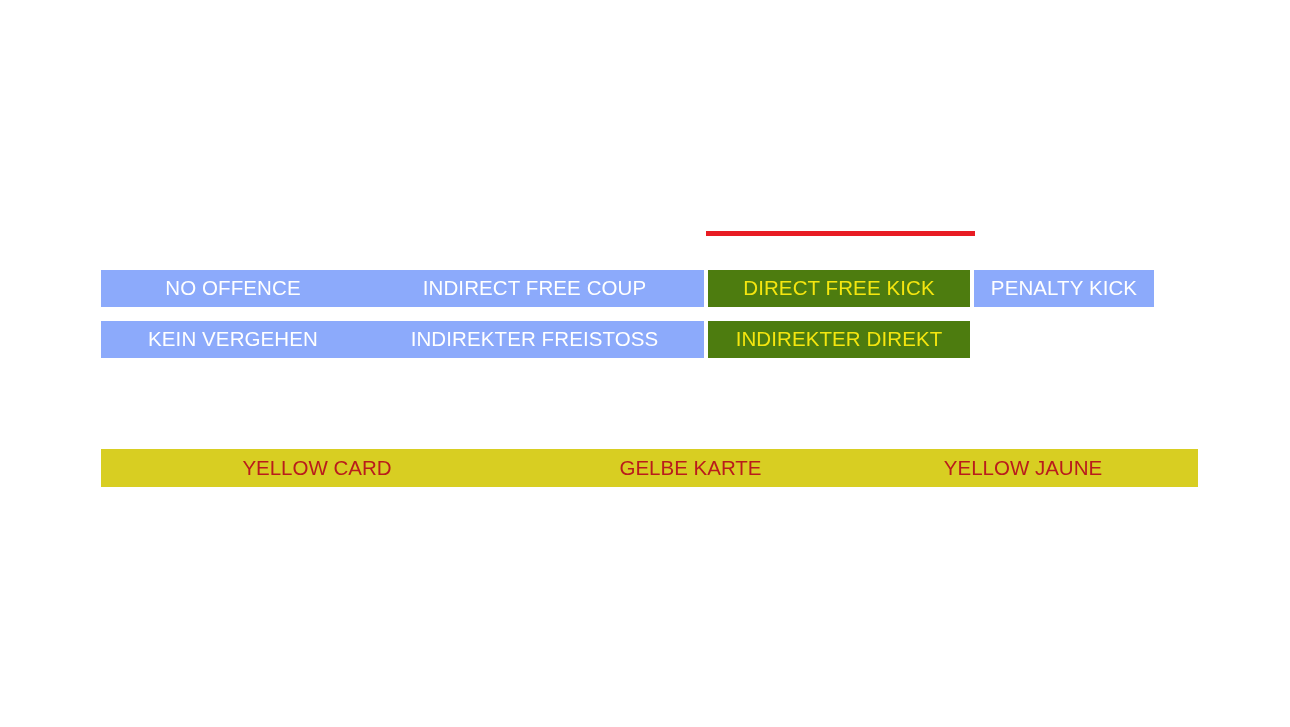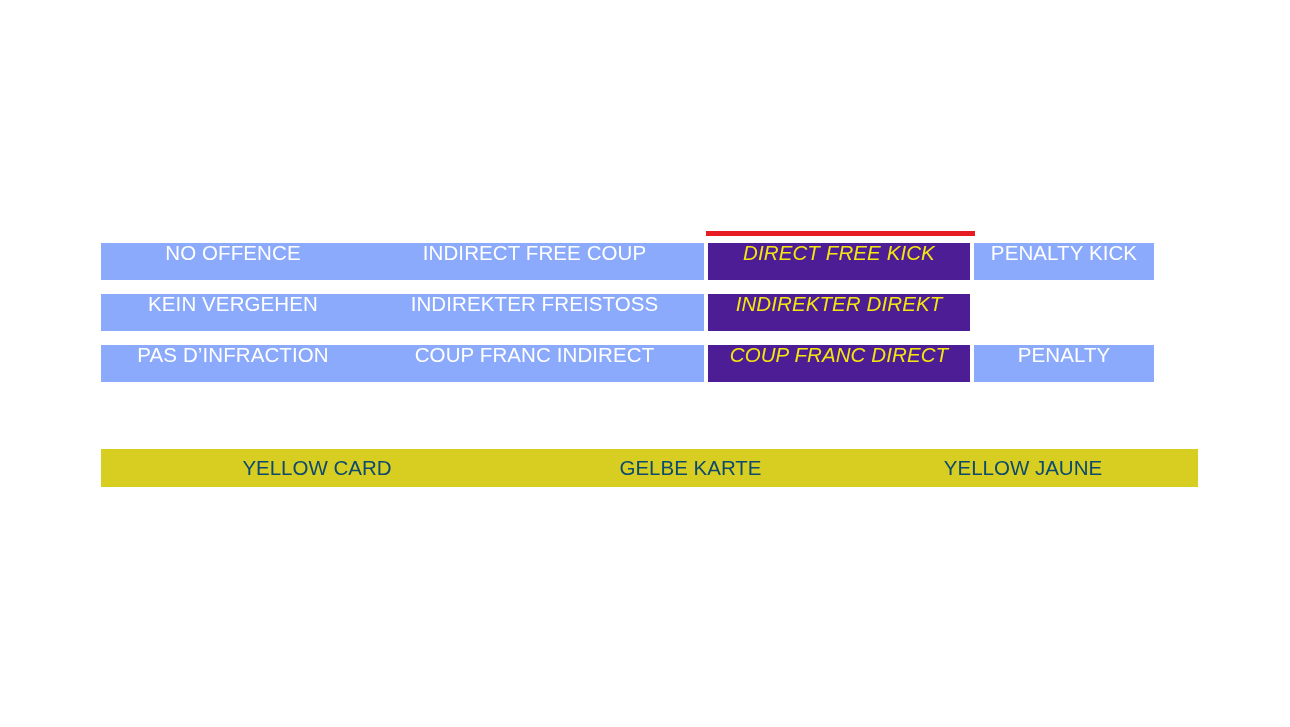--- a/index.html
+++ b/index.html
@@ -26,51 +26,51 @@
   .decision-row {
     position: relative;
     height: 37px;
     margin-bottom: 14px;
     display: flex;
     align-items: stretch;
   }
 
   .cell {
     display: flex;
-    align-items: flex-start;
+    align-items: center;
     justify-content: center;
     height: 37px;
     box-sizing: border-box;
     letter-spacing: 0.1px;
     white-space: nowrap;
+    margin-top: 27px;
   }
 
   .cell-label {
     font-size: 20.5px;
     line-height: 1;
     font-weight: 400;
   }
 
   
   .seg-none     { width: 264px; }
   .seg-indirect { width: 339px; }
   .seg-direct   { width: 270px; }
   .seg-penalty  { width: 180px; }
 
   .cell.light {
     background: #8caafb;
     color: #ffffff;
   }
 
   .cell.highlight {
-    background: #4c1d95;
+    background: #4d7c0f;
     color: #f5e60f;
     border-left: 4px solid #ffffff;
     border-right: 4px solid #ffffff;
-    font-style: italic;
   }
 
   .red-marker {
     position: absolute;
     left: 605px;
     top: -12px;
     width: 269px;
     height: 5px;
     background: #e81c23;
   }
@@ -85,21 +85,21 @@
     background: #d8ce22;
     display: flex;
     align-items: center;
   }
 
   .yc-cell {
     display: flex;
     align-items: center;
     justify-content: center;
     height: 44px;
-    color: #0c4a6e;
+    color: #b91c1c;
     font-size: 20.5px;
     line-height: 1;
     white-space: nowrap;
   }
   .yc-en { width: 432px; }
   .yc-de { width: 315px; }
   .yc-fr { width: 350px; }
 </style>
 </head>
 <body>
@@ -127,34 +127,20 @@
       <span class="cell-label">KEIN VERGEHEN</span>
     </div>
     <div class="cell light seg-indirect">
       <span class="cell-label">INDIREKTER FREISTOSS</span>
     </div>
     <div class="cell highlight seg-direct">
       <span class="cell-label">INDIREKTER DIREKT</span>
     </div>
   </div>
 
-  <div class="decision-row">
-    <div class="cell light seg-none">
-      <span class="cell-label">PAS D’INFRACTION</span>
-    </div>
-    <div class="cell light seg-indirect">
-      <span class="cell-label">COUP FRANC INDIRECT</span>
-    </div>
-    <div class="cell highlight seg-direct">
-      <span class="cell-label">COUP FRANC DIRECT</span>
-    </div>
-    <div class="cell light seg-penalty">
-      <span class="cell-label">PENALTY</span>
-    </div>
-  </div>
 
 </div>
 
 <div id="yellow-card-bar">
   <div class="yc-cell yc-en">YELLOW CARD</div>
   <div class="yc-cell yc-de">GELBE KARTE</div>
   <div class="yc-cell yc-fr">YELLOW JAUNE</div>
 </div>
 
 </body></html>

